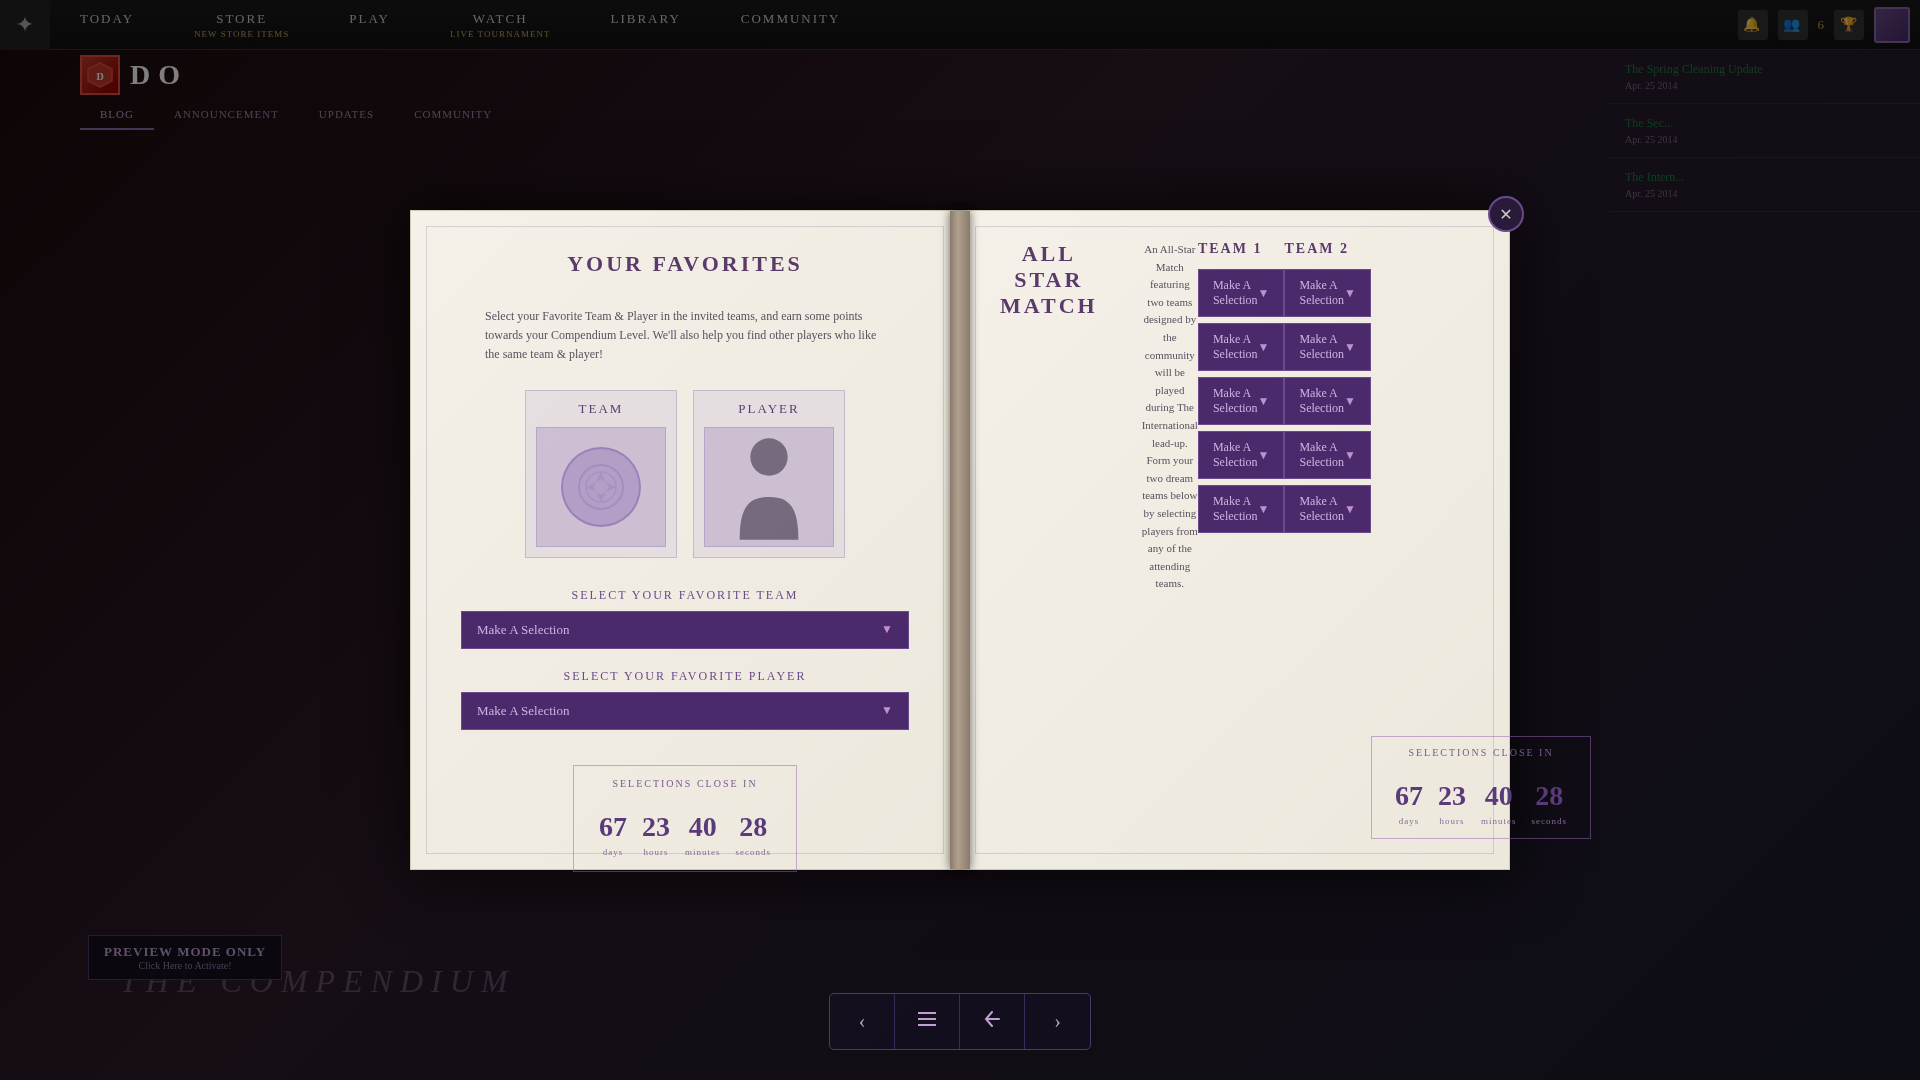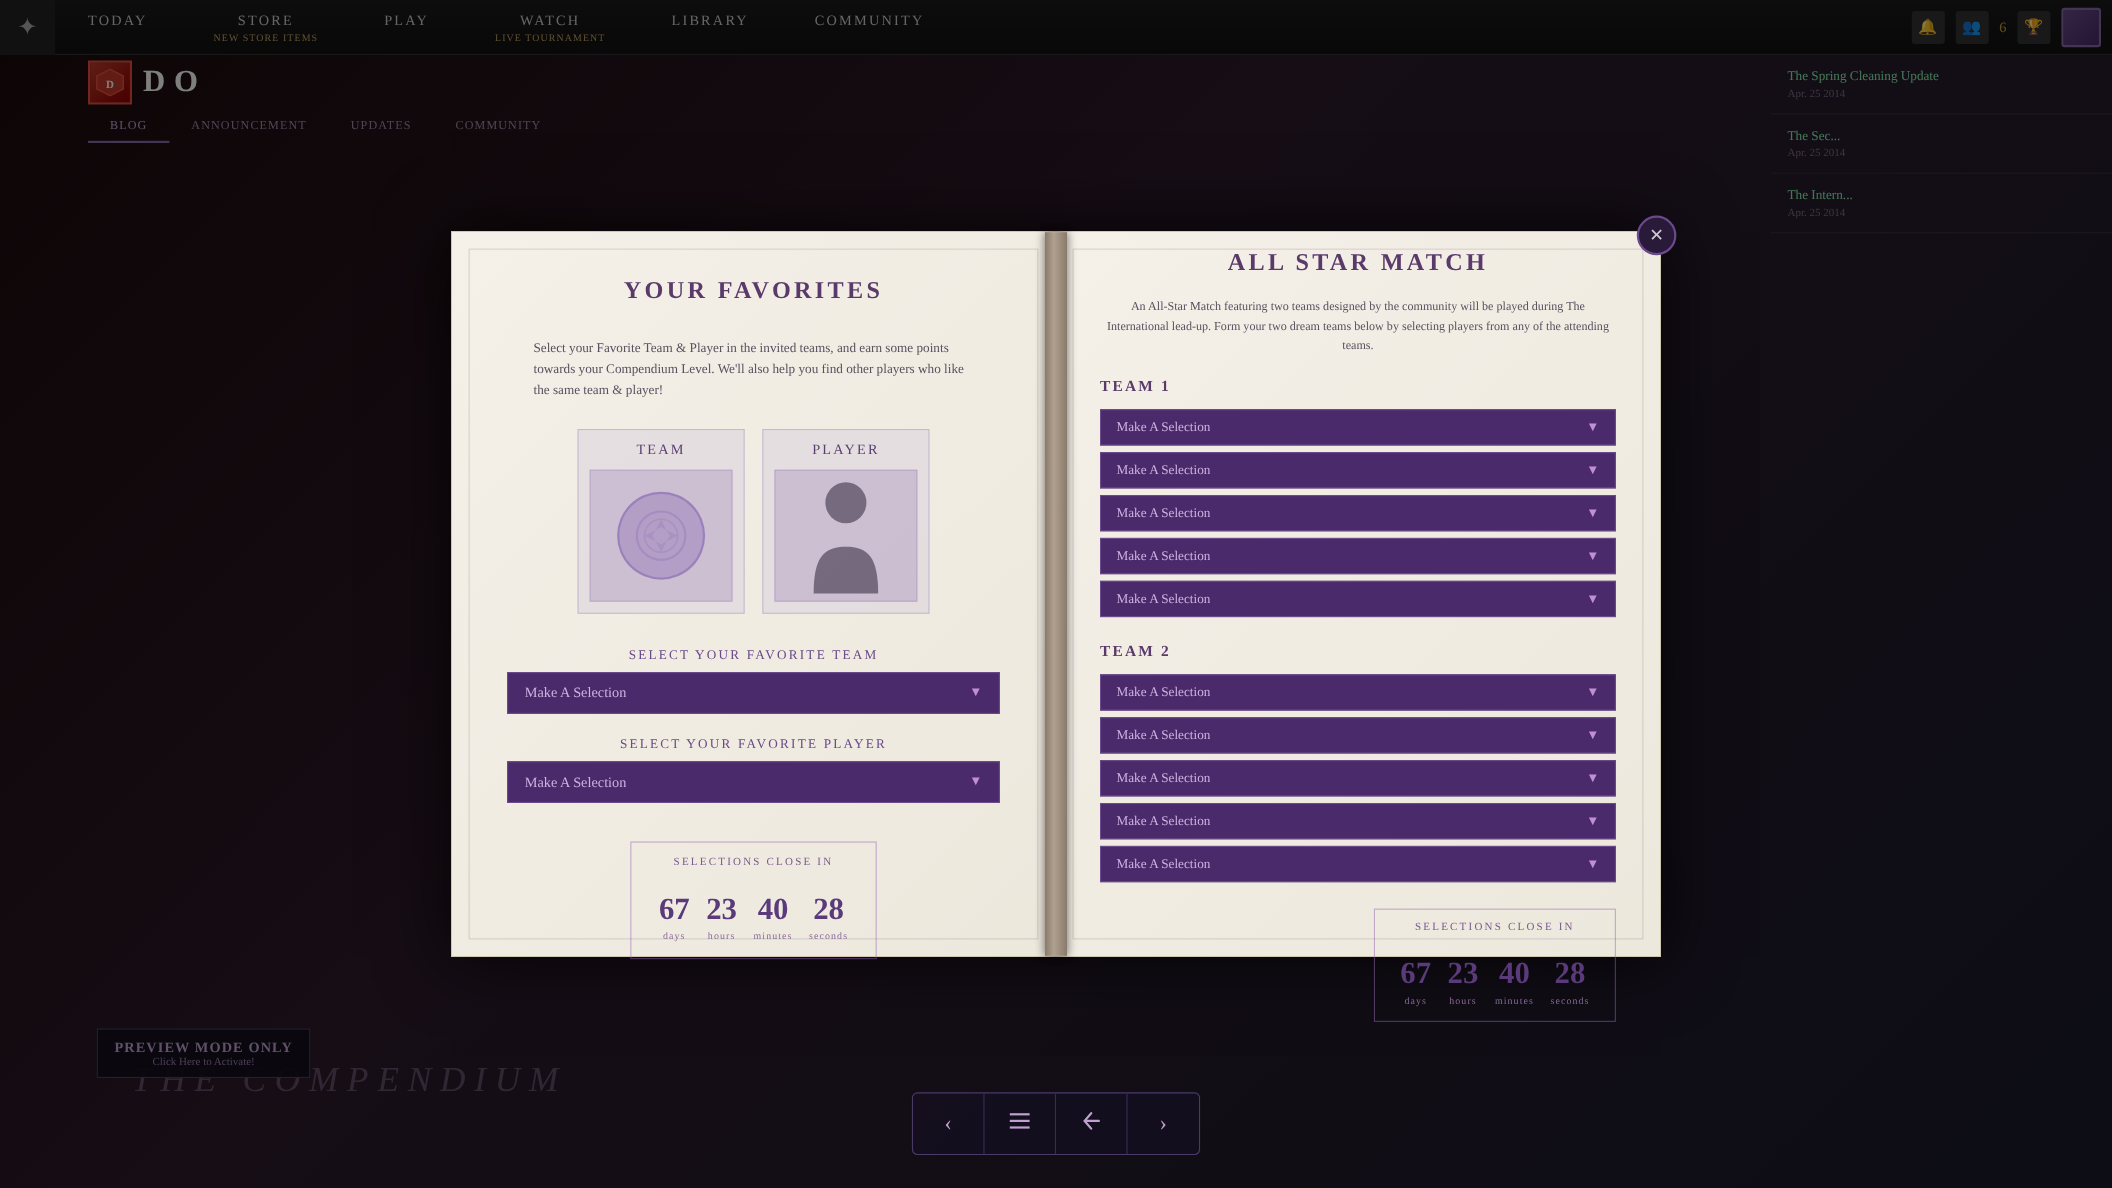--- a/index.html
+++ b/index.html
@@ -153,23 +153,22 @@
       content: '';
       position: absolute;
       inset: 15px;
       border: 1px solid rgba(100,80,120,0.2);
       pointer-events: none;
     }
 
     .page-right {
       width: 50%;
       background: linear-gradient(135deg, #f5f0e8 0%, #ede8dc 100%);
-      padding: 14px 40px;
-      display: flex;
-      flex-direction: column;
+      padding: 30px 40px;
+      display: flex;
       position: relative;
     }
 
     .page-right::before {
       content: '';
       position: absolute;
       inset: 15px;
       border: 1px solid rgba(100,80,120,0.2);
       pointer-events: none;
     }
@@ -372,20 +371,21 @@
       margin-bottom: 5px;
       font-weight: bold;
     }
 
     .right-description {
       font-size: 11px;
       color: #5a5060;
       text-align: center;
       line-height: 1.6;
       margin-bottom: 20px;
+      margin-left: 44px;
     }
 
     .dropdowns-group {
       margin-bottom: 18px;
     }
 
     .right-dropdown {
       width: 100%;
       background: #4a2a6a;
       border: 1px solid #6a4a8a;
@@ -542,21 +542,21 @@
     }
 
     .news-item {
       padding: 12px 15px;
       border-bottom: 1px solid rgba(100,80,120,0.3);
       color: #9a8aaa;
       font-size: 11px;
     }
 
     .news-item .news-title {
-      color: #86efac;
+      color: #15803d;
       font-size: 12px;
       margin-bottom: 3px;
     }
 
     .news-item .news-date {
       color: #7a6a8a;
       font-size: 10px;
     }
   </style>
 </head>

